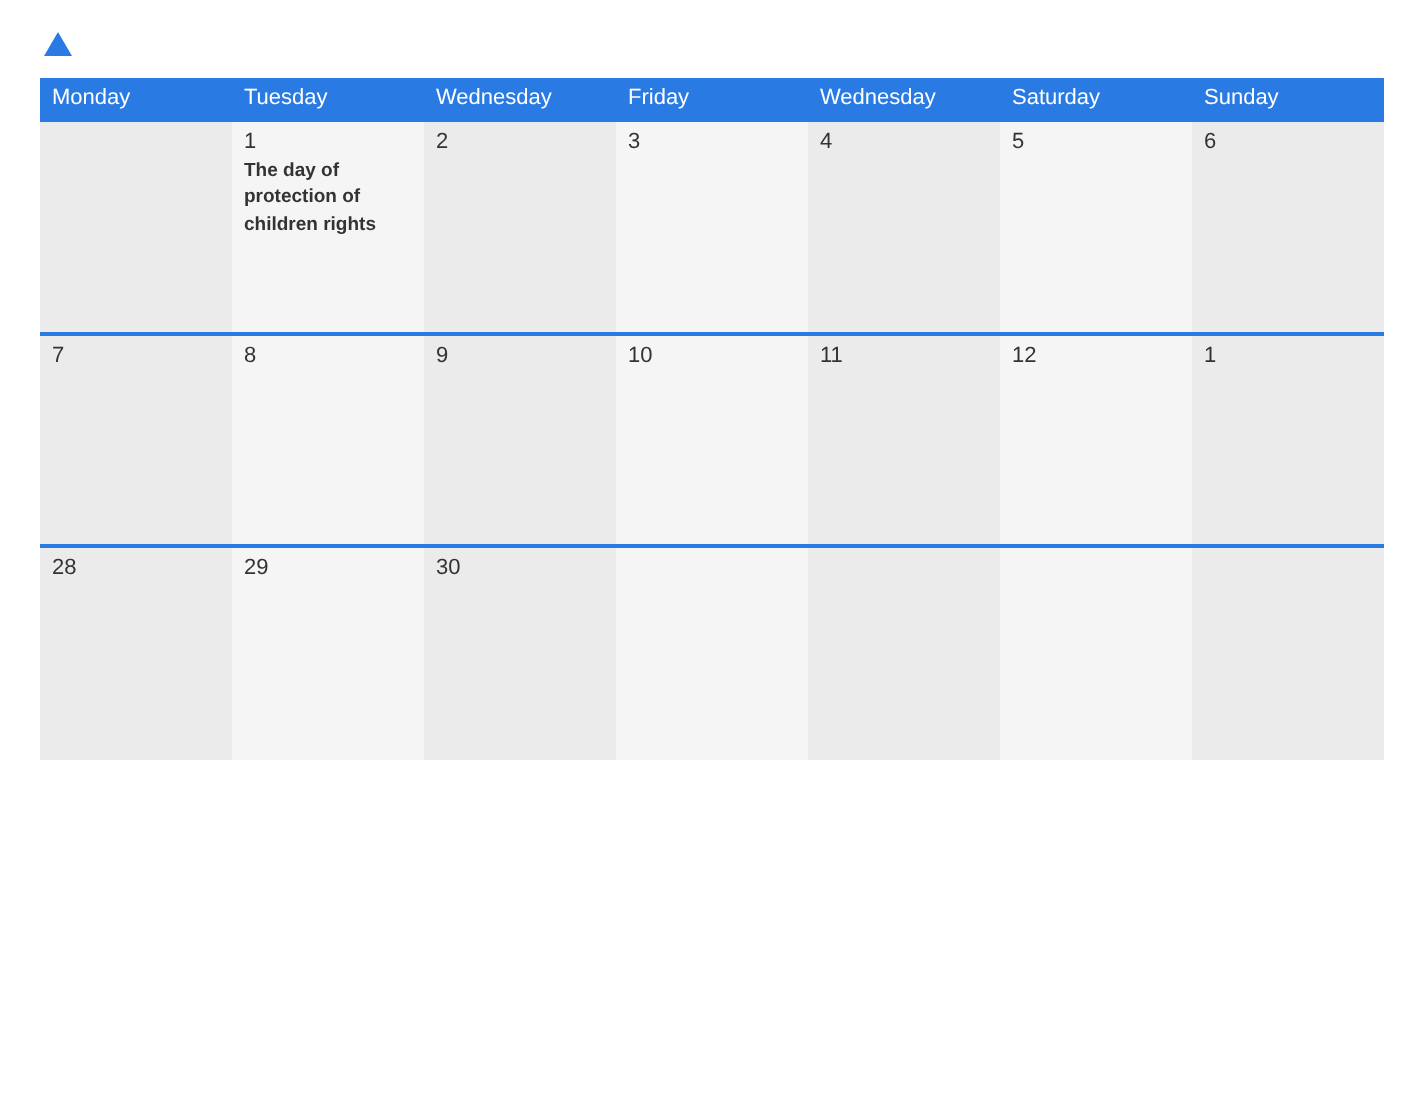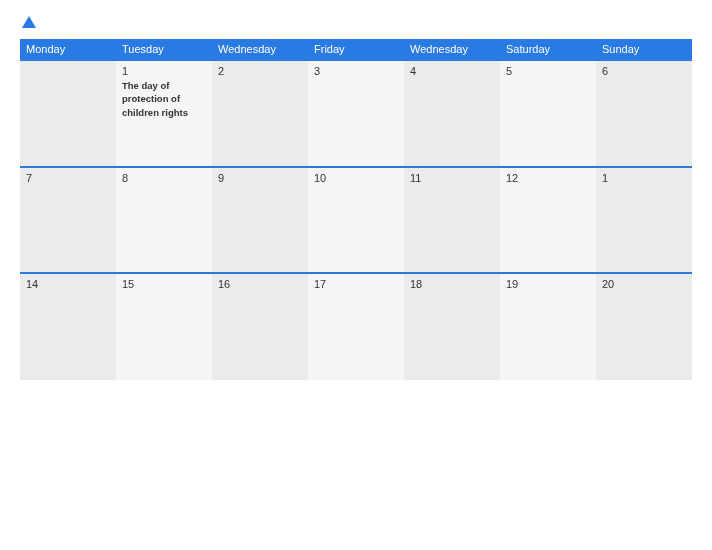--- a/index.html
+++ b/index.html
@@ -176,36 +176,28 @@
           </td>
           <td>
             <span class="day-number">12</span>
           </td>
           <td>
             <span class="day-number">1</span>
           </td>
         </tr>
         <tr>
           <td>
-            <span class="day-number">14</span>
-          </td>
-          <td>
-            <span class="day-number">15</span>
-          </td>
-          <td>
-            <span class="day-number">16</span>
-          </td>
-          <td>
-            <span class="day-number">17</span>
-          </td>
-          <td>
-            <span class="day-number">18</span>
-          </td>
-          <td>
-            <span class="day-number">19</span>
-          </td>
-          <td>
-            <span class="day-number">20</span>
-          </td>
+            <span class="day-number">28</span>
+          </td>
+          <td>
+            <span class="day-number">29</span>
+          </td>
+          <td>
+            <span class="day-number">30</span>
+          </td>
+          <td></td>
+          <td></td>
+          <td></td>
+          <td></td>
         </tr>
       </tbody>
   </table>
 </div>
 
 </body></html>

